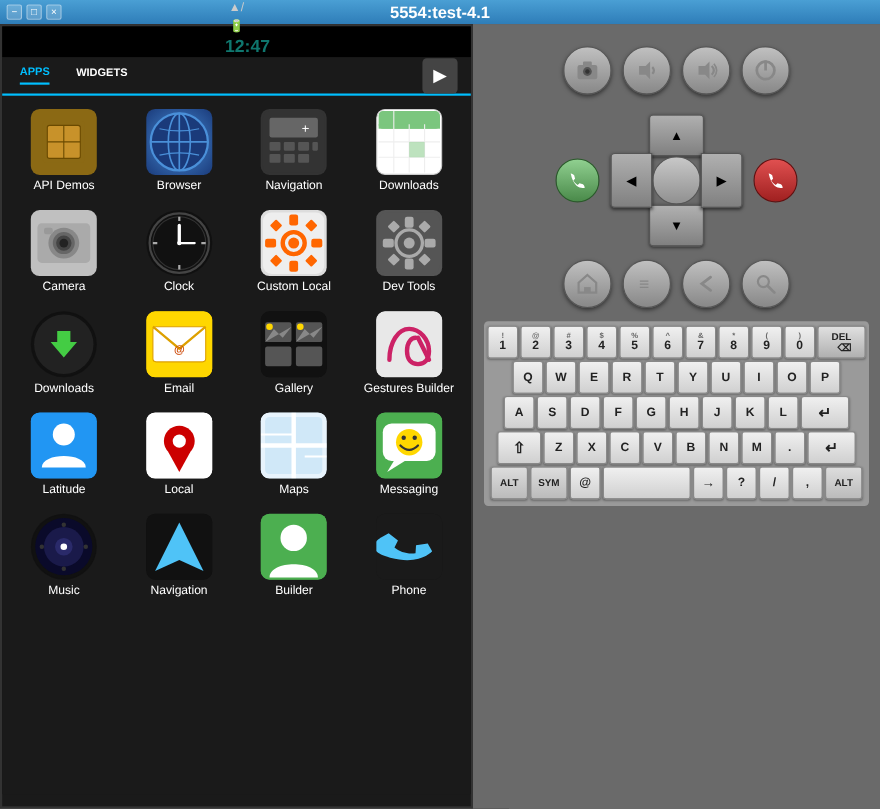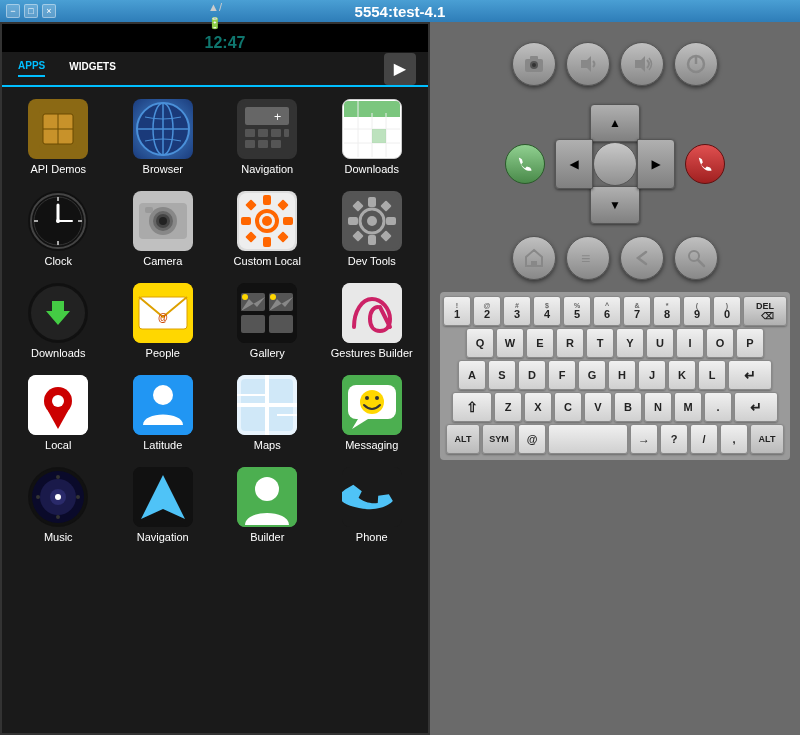--- a/index.html
+++ b/index.html
@@ -391,52 +391,52 @@
             <line x1="0" y1="42" x2="56" y2="42" stroke="#eee" stroke-width="1"></line>
             <rect x="28" y="28" width="14" height="14" fill="#7bc67e" opacity="0.5"></rect>
           </svg>
         </div>
         <span class="app-label">Downloads</span>
       </div>
     </div>
 
     <div class="app-row">
       <div class="app-item">
-        <div class="app-icon icon-clock" style="background:#111; width:60px; height:60px; border-radius:50%; overflow:hidden;">
-          <svg width="60" height="60" viewBox="0 0 60 60">
-            <circle cx="30" cy="30" r="29" fill="#111"></circle>
-            <circle cx="30" cy="30" r="27" fill="none" stroke="#444" stroke-width="2"></circle>
-            <circle cx="30" cy="30" r="24" fill="none" stroke="#333" stroke-width="1"></circle>
-
-            <line x1="30" y1="6" x2="30" y2="10" stroke="#aaa" stroke-width="2"></line>
-            <line x1="30" y1="50" x2="30" y2="54" stroke="#aaa" stroke-width="2"></line>
-            <line x1="6" y1="30" x2="10" y2="30" stroke="#aaa" stroke-width="2"></line>
-            <line x1="50" y1="30" x2="54" y2="30" stroke="#aaa" stroke-width="2"></line>
-
-            <line x1="30" y1="30" x2="30" y2="14" stroke="white" stroke-width="3" stroke-linecap="round"></line>
-
-            <line x1="30" y1="30" x2="44" y2="30" stroke="white" stroke-width="2" stroke-linecap="round"></line>
-            <circle cx="30" cy="30" r="2" fill="white"></circle>
-          </svg>
-        </div>
-        <span class="app-label">Clock</span>
-      </div>
-      <div class="app-item">
         <div class="app-icon icon-camera" style="background:#c0c0c0; border-radius:8px;">
           <svg width="56" height="56" viewBox="0 0 56 56">
             <rect width="56" height="56" rx="8" fill="#c0c0c0"></rect>
             <rect x="4" y="10" width="48" height="36" rx="4" fill="#aaa"></rect>
             <circle cx="28" cy="28" r="14" fill="#888"></circle>
             <circle cx="28" cy="28" r="10" fill="#666"></circle>
             <circle cx="28" cy="28" r="7" fill="#444"></circle>
             <circle cx="28" cy="28" r="4" fill="#222"></circle>
             <rect x="10" y="14" width="8" height="6" rx="2" fill="#999"></rect>
           </svg>
         </div>
         <span class="app-label">Camera</span>
+      </div>
+      <div class="app-item">
+        <div class="app-icon icon-clock" style="background:#111; width:60px; height:60px; border-radius:50%; overflow:hidden;">
+          <svg width="60" height="60" viewBox="0 0 60 60">
+            <circle cx="30" cy="30" r="29" fill="#111"></circle>
+            <circle cx="30" cy="30" r="27" fill="none" stroke="#444" stroke-width="2"></circle>
+            <circle cx="30" cy="30" r="24" fill="none" stroke="#333" stroke-width="1"></circle>
+
+            <line x1="30" y1="6" x2="30" y2="10" stroke="#aaa" stroke-width="2"></line>
+            <line x1="30" y1="50" x2="30" y2="54" stroke="#aaa" stroke-width="2"></line>
+            <line x1="6" y1="30" x2="10" y2="30" stroke="#aaa" stroke-width="2"></line>
+            <line x1="50" y1="30" x2="54" y2="30" stroke="#aaa" stroke-width="2"></line>
+
+            <line x1="30" y1="30" x2="30" y2="14" stroke="white" stroke-width="3" stroke-linecap="round"></line>
+
+            <line x1="30" y1="30" x2="44" y2="30" stroke="white" stroke-width="2" stroke-linecap="round"></line>
+            <circle cx="30" cy="30" r="2" fill="white"></circle>
+          </svg>
+        </div>
+        <span class="app-label">Clock</span>
       </div>
       <div class="app-item">
         <div class="app-icon icon-custom" style="background:#ddd; border-radius:8px;">
           <svg width="56" height="56" viewBox="0 0 56 56">
             <rect width="56" height="56" rx="8" fill="#eee"></rect>
 
             <circle cx="28" cy="28" r="10" fill="none" stroke="#ff6600" stroke-width="4"></circle>
             <circle cx="28" cy="28" r="5" fill="#ff6600"></circle>
             <rect x="24" y="2" width="8" height="10" rx="2" fill="#ff6600"></rect>
             <rect x="24" y="44" width="8" height="10" rx="2" fill="#ff6600"></rect>
@@ -484,21 +484,21 @@
       </div>
       <div class="app-item">
         <div class="app-icon icon-email" style="background:#ffd700; border-radius:8px; width:60px; height:60px;">
           <svg width="60" height="60" viewBox="0 0 60 60">
             <rect width="60" height="60" rx="8" fill="#ffd700"></rect>
             <rect x="6" y="14" width="48" height="32" rx="3" fill="white" stroke="#dda000" stroke-width="1"></rect>
             <polyline points="6,14 30,34 54,14" fill="none" stroke="#dda000" stroke-width="2"></polyline>
             <text x="30" y="38" fill="#cc4400" font-size="10" text-anchor="middle" font-weight="bold">@</text>
           </svg>
         </div>
-        <span class="app-label">People</span>
+        <span class="app-label">Email</span>
       </div>
       <div class="app-item">
         <div class="app-icon icon-gallery" style="background:#111; border-radius:8px; width:60px; height:60px;">
           <svg width="60" height="60" viewBox="0 0 60 60">
             <rect width="60" height="60" rx="8" fill="#111"></rect>
             <rect x="4" y="10" width="24" height="18" rx="2" fill="#555"></rect>
             <rect x="32" y="10" width="24" height="18" rx="2" fill="#555"></rect>
             <rect x="4" y="32" width="24" height="18" rx="2" fill="#555"></rect>
             <rect x="32" y="32" width="24" height="18" rx="2" fill="#555"></rect>
 
@@ -518,41 +518,41 @@
             <path d="M12 44 C12 28 20 16 30 16 C40 16 48 26 48 36 C48 44 44 48 38 48 C32 48 28 44 28 36 C28 28 32 24 36 24" fill="none" stroke="#cc2266" stroke-width="4" stroke-linecap="round"></path>
             <path d="M38 24 L48 44" fill="none" stroke="#cc2266" stroke-width="4" stroke-linecap="round"></path>
           </svg>
         </div>
         <span class="app-label">Gestures Builder</span>
       </div>
     </div>
 
     <div class="app-row">
       <div class="app-item">
+        <div class="app-icon icon-latitude" style="background:#2196F3; border-radius:8px; width:60px; height:60px;">
+          <svg width="60" height="60" viewBox="0 0 60 60">
+            <rect width="60" height="60" rx="8" fill="#2196F3"></rect>
+
+            <circle cx="30" cy="20" r="10" fill="white"></circle>
+            <path d="M10 50 C10 36 50 36 50 50" fill="white"></path>
+          </svg>
+        </div>
+        <span class="app-label">Latitude</span>
+      </div>
+      <div class="app-item">
         <div class="app-icon icon-local" style="background:white; border-radius:8px; width:60px; height:60px;">
           <svg width="60" height="60" viewBox="0 0 60 60">
             <rect width="60" height="60" rx="8" fill="white"></rect>
 
             <ellipse cx="30" cy="26" rx="14" ry="14" fill="#cc0000"></ellipse>
             <circle cx="30" cy="26" r="6" fill="white"></circle>
             <polygon points="30,54 20,36 40,36" fill="#cc0000"></polygon>
           </svg>
         </div>
         <span class="app-label">Local</span>
-      </div>
-      <div class="app-item">
-        <div class="app-icon icon-latitude" style="background:#2196F3; border-radius:8px; width:60px; height:60px;">
-          <svg width="60" height="60" viewBox="0 0 60 60">
-            <rect width="60" height="60" rx="8" fill="#2196F3"></rect>
-
-            <circle cx="30" cy="20" r="10" fill="white"></circle>
-            <path d="M10 50 C10 36 50 36 50 50" fill="white"></path>
-          </svg>
-        </div>
-        <span class="app-label">Latitude</span>
       </div>
       <div class="app-item">
         <div class="app-icon icon-maps" style="background:#e8f4fd; border-radius:8px; width:60px; height:60px;">
           <svg width="60" height="60" viewBox="0 0 60 60">
             <rect width="60" height="60" rx="8" fill="#e8f4fd"></rect>
             <rect x="4" y="4" width="52" height="52" rx="4" fill="#d0e8f8"></rect>
 
             <line x1="0" y1="30" x2="60" y2="30" stroke="white" stroke-width="4"></line>
             <line x1="30" y1="0" x2="30" y2="60" stroke="white" stroke-width="4"></line>
             <line x1="0" y1="20" x2="30" y2="20" stroke="white" stroke-width="2"></line>

